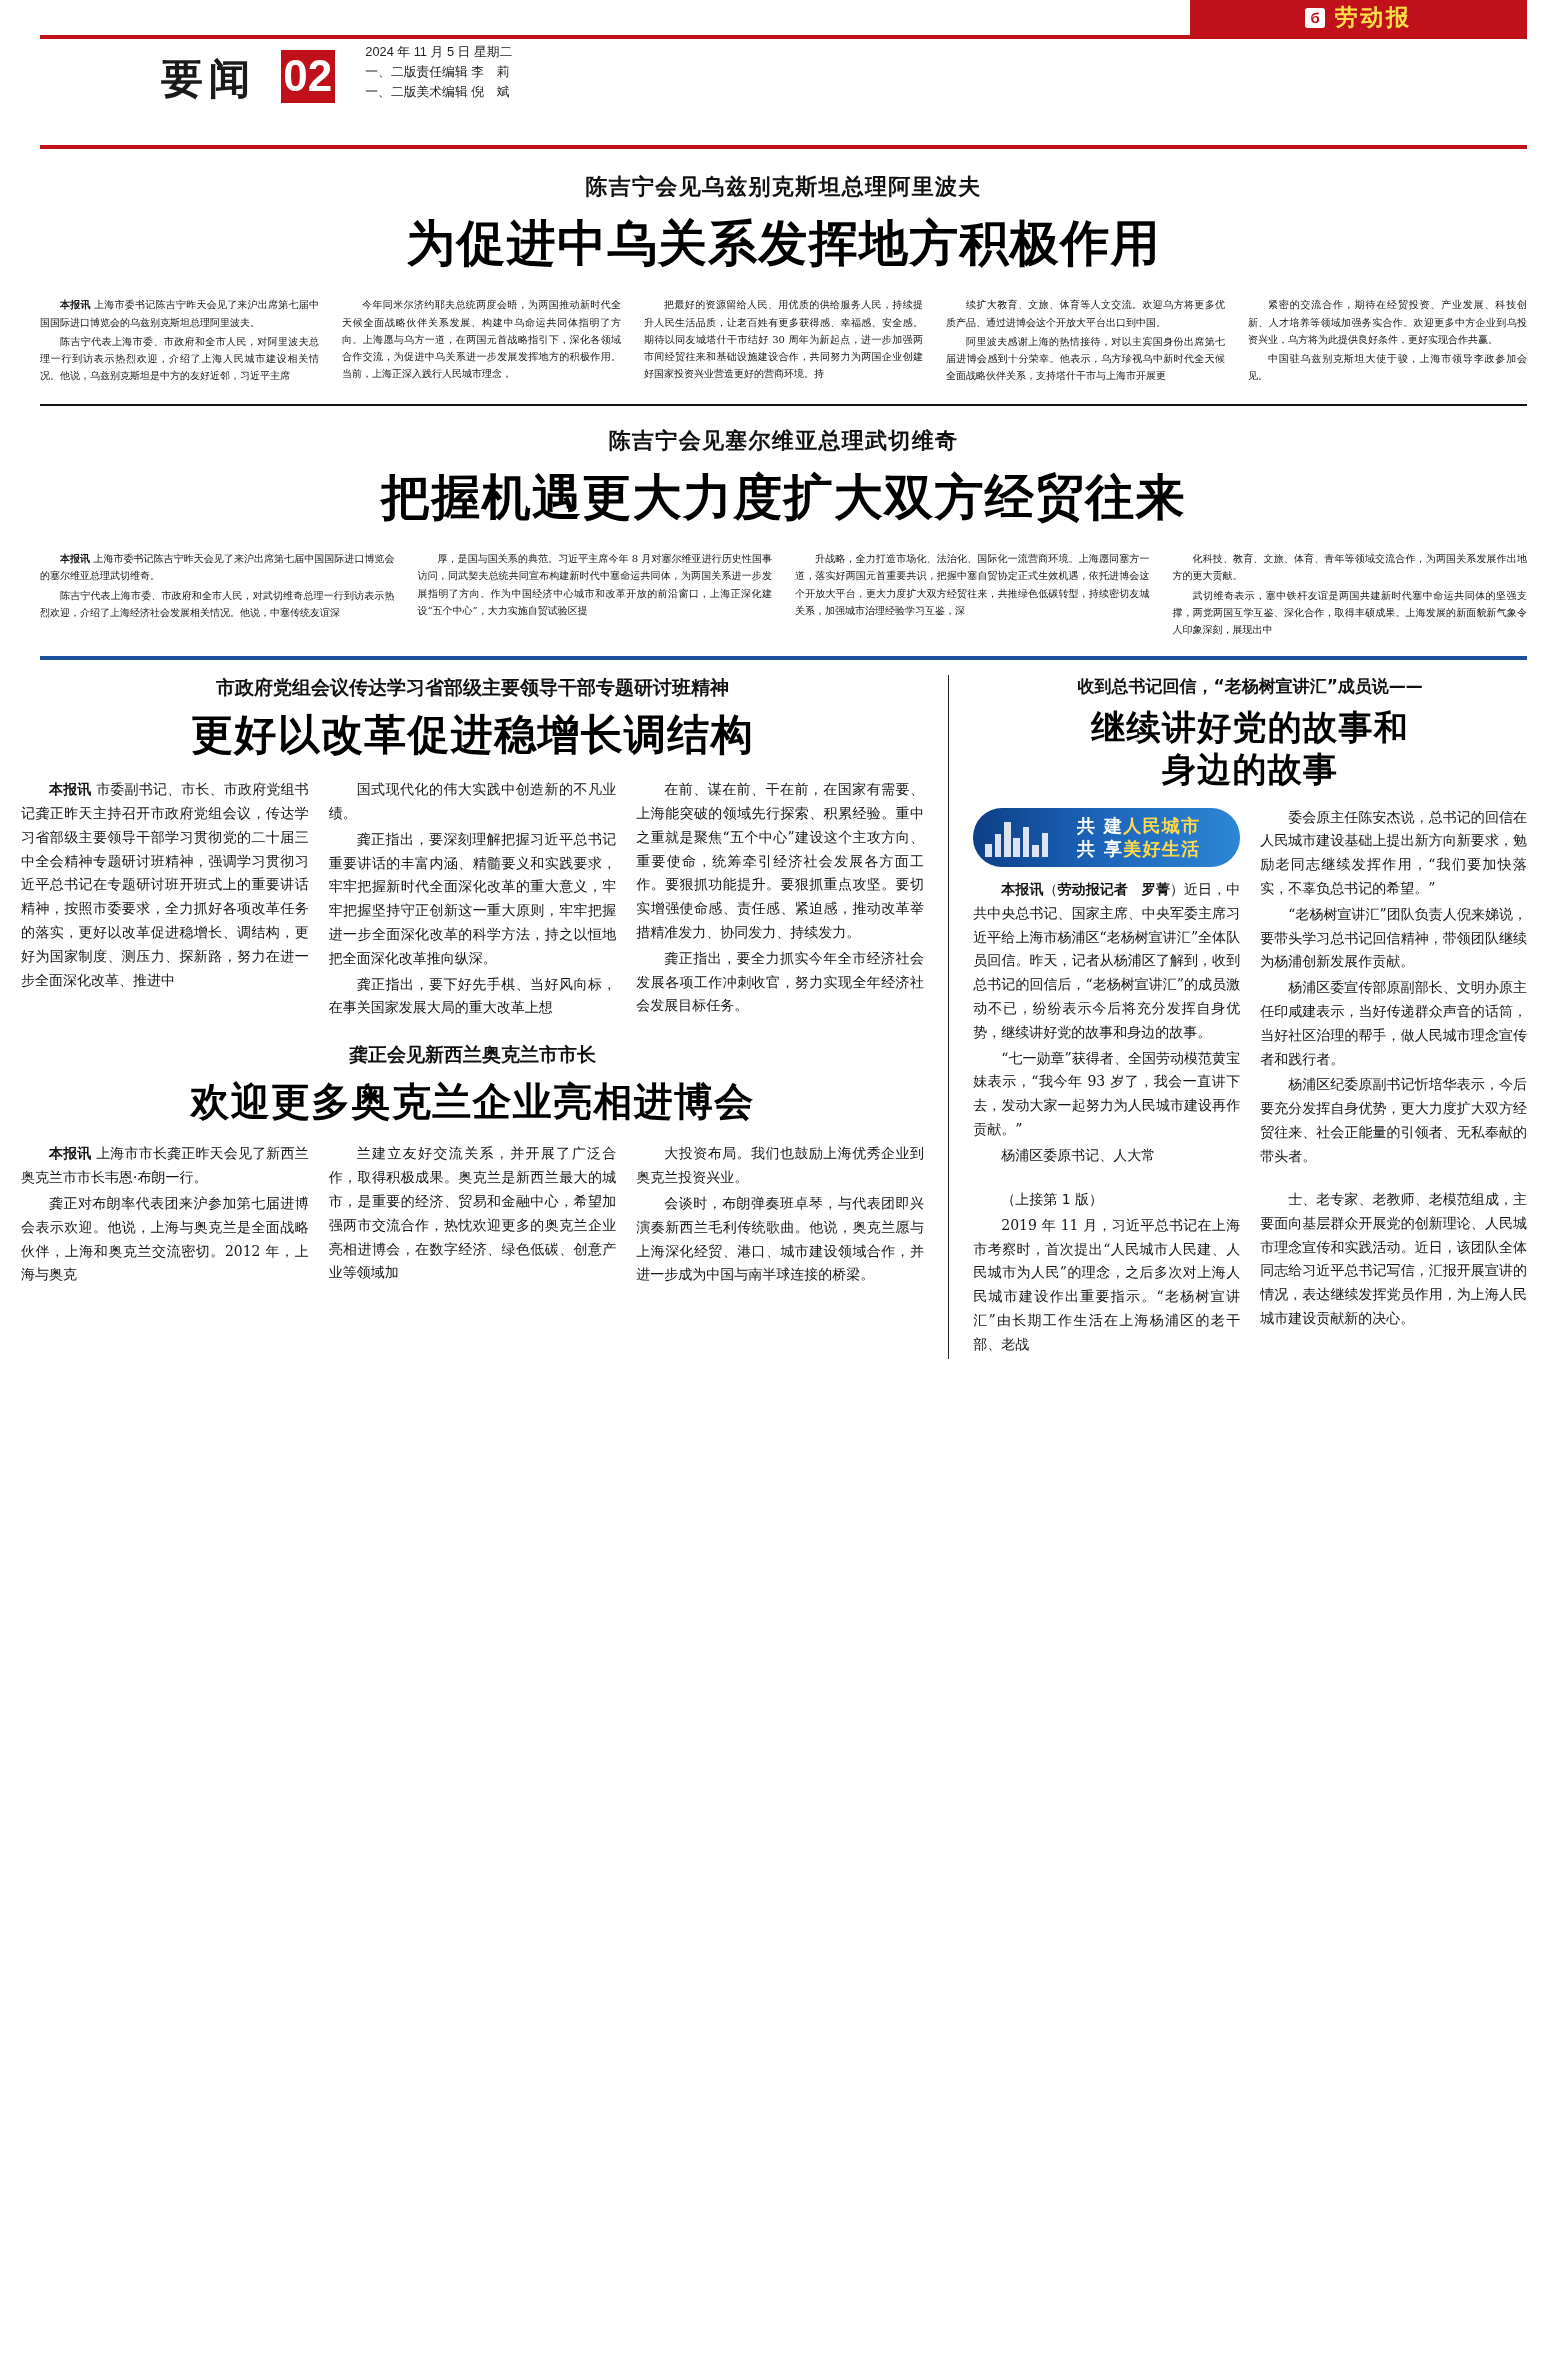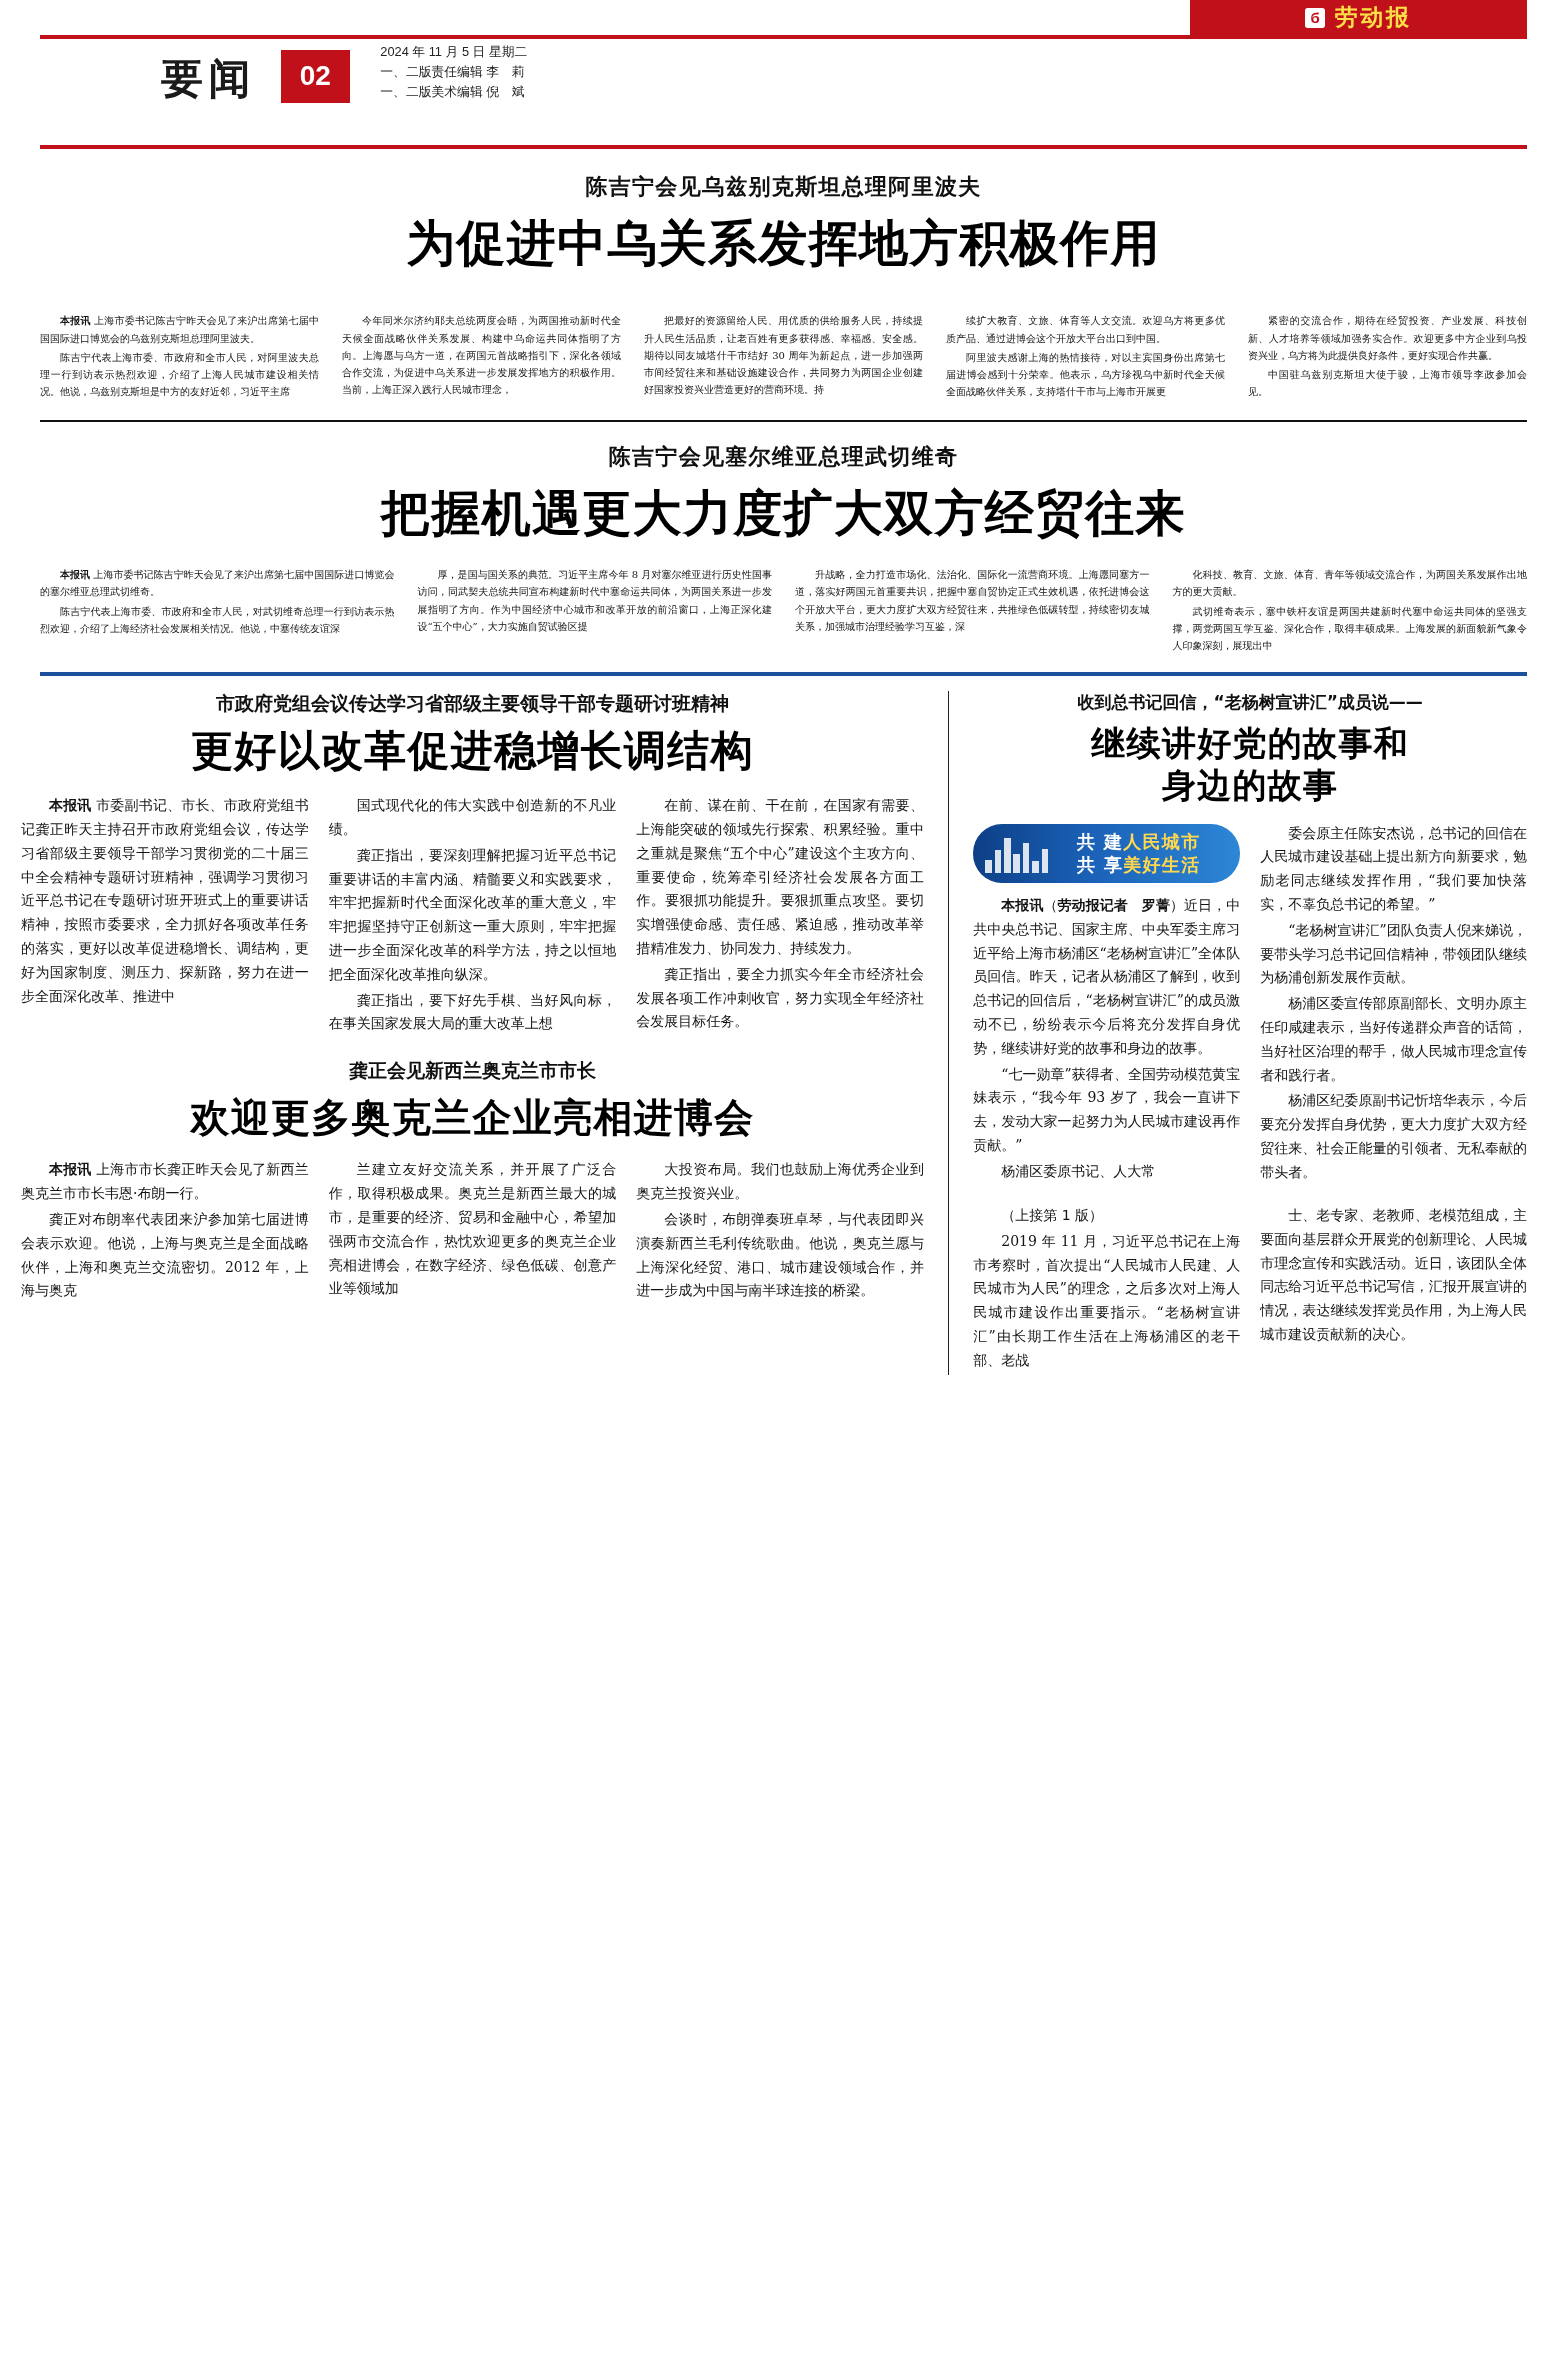--- a/index.html
+++ b/index.html
@@ -55,24 +55,24 @@
     color: #1a1a1a;
     line-height: 1;
     padding-right: 12px;
     padding-bottom: 2.7px;
   }
   .mh-pagenum {
     background: #c0101a;
     color: #fff;
     font-family: "Liberation Sans", sans-serif;
     font-weight: bold;
-    font-size: 28px;
+    font-size: 44px;
     line-height: 51px;
     height: 53px;
-    width: 69px;
+    width: 54px;
     text-align: center;
     letter-spacing: 0px;
   }
   .mh-meta {
     margin-left: 17.5px;
     padding-bottom: 1.3px;
     font-family: "Liberation Sans", sans-serif;
     font-size: 12.8px;
     color: #222;
     line-height: 1.55;
@@ -140,21 +140,21 @@
     text-indent: 2em;
   }
   .lead {
     font-family: "DejaVu Sans", "Liberation Sans", sans-serif;
     font-weight: bold;
   }
 
   
   #article1 { margin: 23px 40px 0 40px; }
   #article1 .shoulder { font-size: 22px; letter-spacing: 1.3px; margin-bottom: 9.4px; }
-  #article1 .headline { font-size: 49px; margin-bottom: 35px; }
+  #article1 .headline { font-size: 49px; margin-bottom: 19px; }
 
   
   .sep-rule { margin: 17.5px 40px 0 40px; height: 2px; background:#111; }
   #article2 { margin: 20px 40px 0 40px; }
   #article2 .shoulder { font-size: 22px; letter-spacing: 1.3px; margin-bottom: 9.4px; }
   #article2 .headline { font-size: 49px; margin-bottom: 19px; }
 
   
   .bottom-sep {
     margin: 16px 40px 0 40px;

